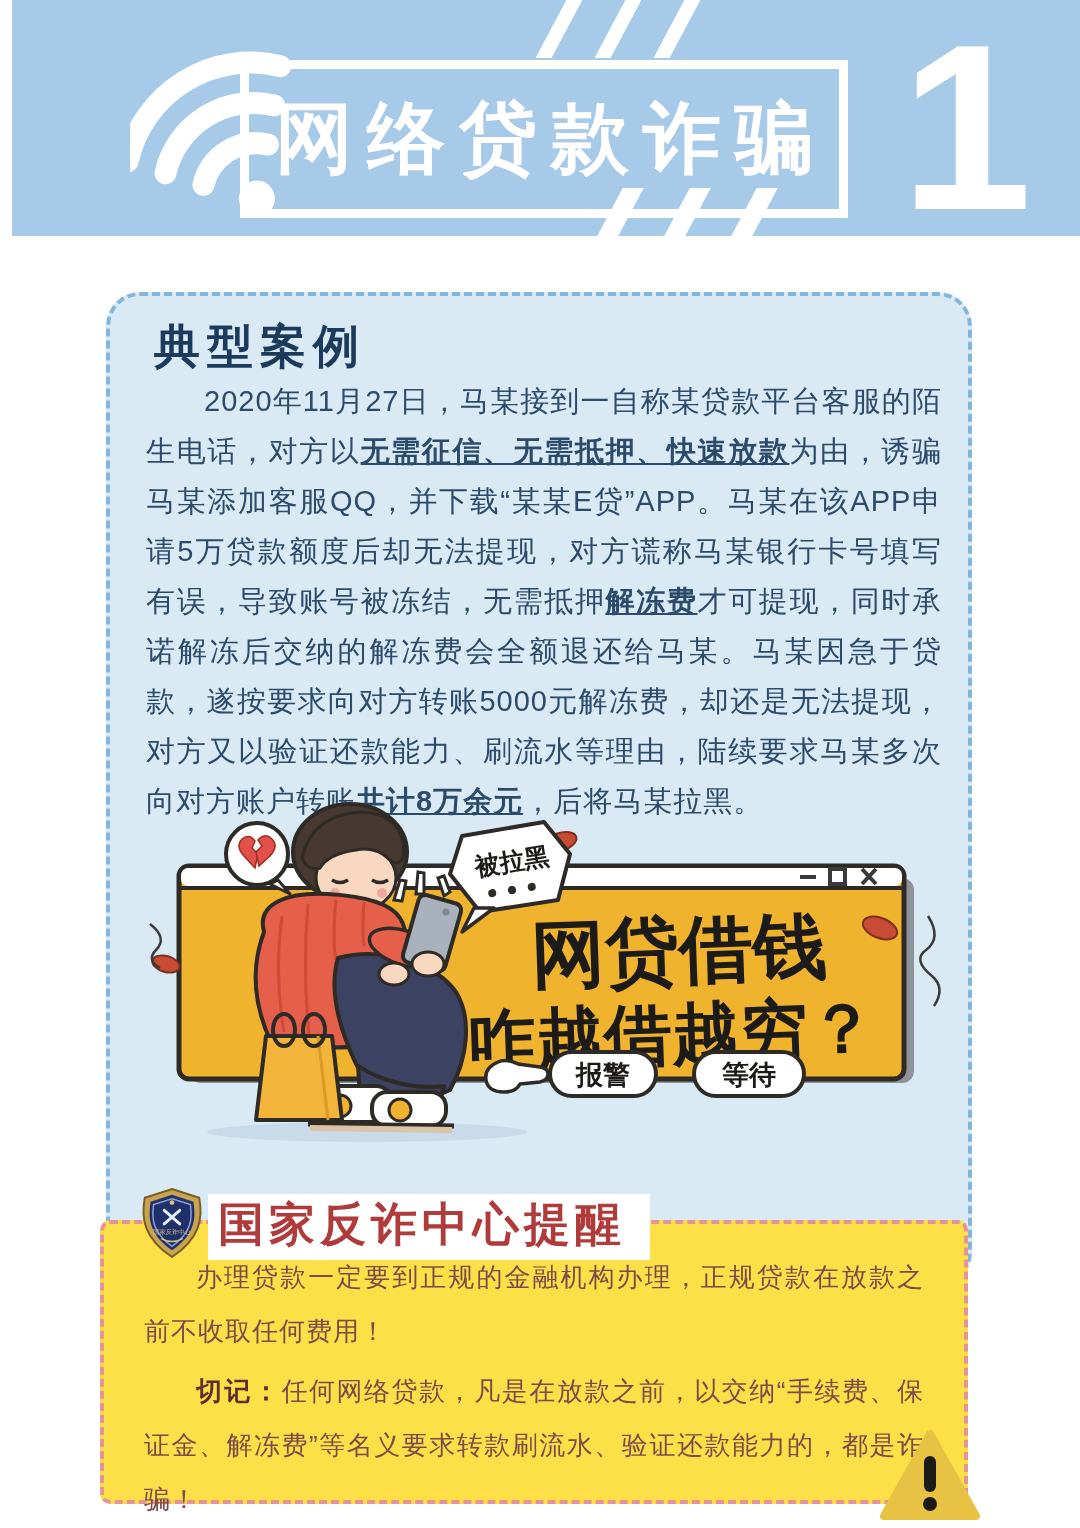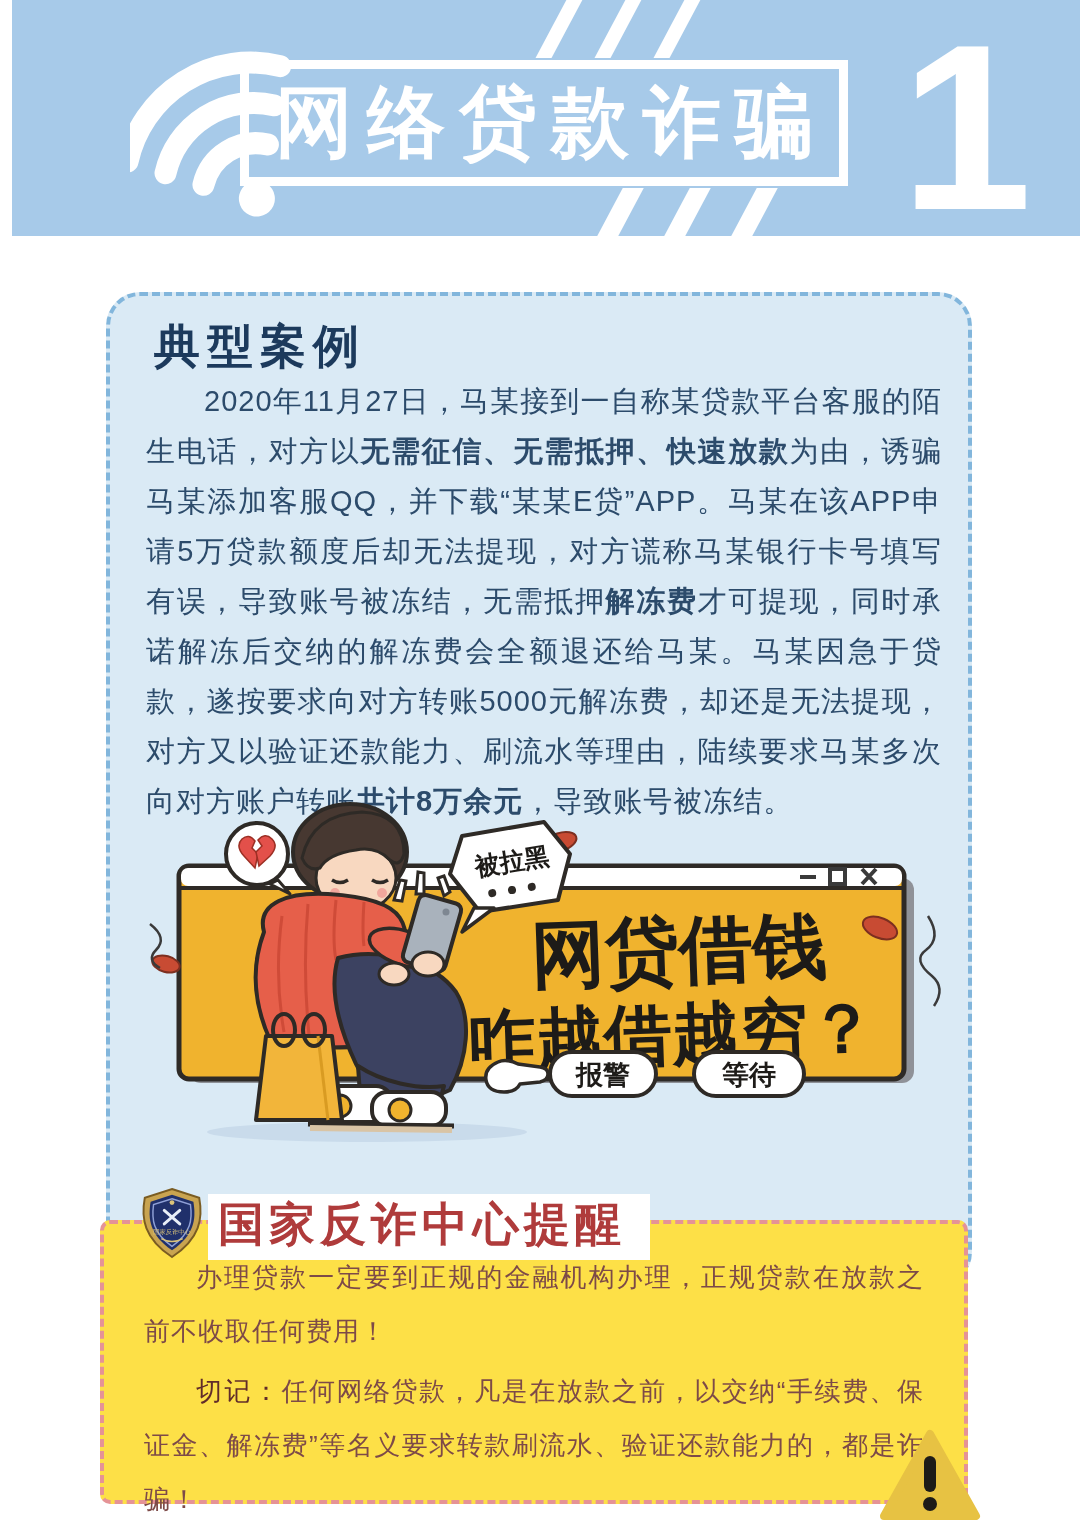--- a/index.html
+++ b/index.html
@@ -3,52 +3,52 @@
 <meta charset="utf-8">
 <style>
   * { margin:0; padding:0; box-sizing:border-box; }
   html,body { background:#ffffff; }
   body { font-family:"Liberation Sans", sans-serif; }
   .page { position:relative; width:1080px; height:1528px; background:#ffffff; overflow:hidden; }
 
   
   .banner { position:absolute; left:12px; top:0; width:1068px; height:236px; background:#A7CAE9; overflow:hidden; }
   .wifi { position:absolute; left:118px; top:30px; width:230px; height:200px; }
-  .title-box { position:absolute; left:228px; top:60px; width:608px; height:126px;
+  .title-box { position:absolute; left:228px; top:60px; width:608px; height:158px;
     border:9px solid #ffffff; display:flex; align-items:center; justify-content:center;text-align:right; }
   .title-box span { color:#ffffff; font-size:78px; font-weight:900; letter-spacing:14px; padding-left:14px; white-space:nowrap; }
   .stripes { position:absolute; display:flex; }
   .stripes i { display:block; background:#ffffff; transform:skewX(-28deg); }
   .stripes-top { left:540px; top:-4px; }
   .stripes-top i { width:16px; height:62px; margin-right:43px; }
   .stripes-bottom { left:598px; top:188px; }
   .stripes-bottom i { width:21px; height:48px; margin-right:46px; }
   .big-number { position:absolute; right:48px; top:18px; font-size:236px; line-height:218px;
     font-weight:800; color:#ffffff; font-family:"Liberation Sans", sans-serif; }
 
   
   .case-panel { position:absolute; left:106px; top:292px; width:866px; height:994px;
     background:#DAEAF5; border:4px dashed #82B6DC; border-radius:34px; }
   .case-heading { position:absolute; left:44px; top:20px; font-size:46px; font-weight:900;
     color:#1C3A5C; letter-spacing:7px; }
   .case-body { position:absolute; left:36px; top:80px; width:796px; font-size:29px; color:#2C4B6B;
     line-height:50px; text-align:justify; text-justify:inter-character; text-indent:2em; letter-spacing:1px; }
-  .case-body b { font-weight:900; }
+  .case-body b { font-weight:900;text-decoration:underline; }
   .illustration { position:absolute; left:22px; top:500px; width:830px; height:358px; }
 
   
   .reminder-panel { position:absolute; left:100px; top:1220px; width:868px; height:284px;
     background:#fde047; border:4px dashed #E59396; border-radius:10px; }
   .badge { position:absolute; left:34px; top:-38px; width:68px; height:74px; }
   .reminder-heading { position:absolute; left:104px; top:-30px; font-size:46px; font-weight:900;
     color:#AF3B3B; letter-spacing:5px; background:#ffffff; padding:0 24px 4px 10px; white-space:nowrap; }
   .reminder-text { margin:26px 40px 0 40px; font-size:26px; color:#7D4A48; line-height:54px;
     text-align:justify; text-justify:inter-character; text-indent:2em; letter-spacing:1px; }
   .reminder-text.second { margin-top:6px; }
-  .reminder-text b { font-weight:400; color:#612C2A; letter-spacing:2px; }
+  .reminder-text b { font-weight:700; color:#612C2A; letter-spacing:2px; }
   .warning { position:absolute; left:774px; top:204px; width:104px; height:94px; }
 </style>
 </head>
 <body>
 
 <div class="page">
 
   <header class="banner">
     <svg class="wifi" viewBox="0 0 110 100">
       <g transform="rotate(-32 62 86)" stroke="#ffffff" fill="none" stroke-linecap="round">
@@ -74,21 +74,21 @@
         <i></i>
         <i></i>
       </div>
 
     <div class="big-number">1</div>
   </header>
 
   <section class="case-panel">
     <h2 class="case-heading">典型案例</h2>
 
-    <p class="case-body"><span>2020年11月27日，马某接到一自称某贷款平台客服的陌生电话，对方以</span><b>无需征信、无需抵押、快速放款</b><span>为由，诱骗马某添加客服QQ，并下载“某某E贷”APP。马某在该APP申请5万贷款额度后却无法提现，对方谎称马某银行卡号填写有误，导致账号被冻结，无需抵押</span><b>解冻费</b><span>才可提现，同时承诺解冻后交纳的解冻费会全额退还给马某。马某因急于贷款，遂按要求向对方转账5000元解冻费，却还是无法提现，对方又以验证还款能力、刷流水等理由，陆续要求马某多次向对方账户转账</span><b>共计8万余元</b><span>，导致账号被冻结。</span></p>
+    <p class="case-body"><span>2020年11月27日，马某接到一自称某贷款平台客服的陌生电话，对方以</span><b>无需征信、无需抵押、快速放款</b><span>为由，诱骗马某添加客服QQ，并下载“某某E贷”APP。马某在该APP申请5万贷款额度后却无法提现，对方谎称马某银行卡号填写有误，导致账号被冻结，无需抵押</span><b>解冻费</b><span>才可提现，同时承诺解冻后交纳的解冻费会全额退还给马某。马某因急于贷款，遂按要求向对方转账5000元解冻费，却还是无法提现，对方又以验证还款能力、刷流水等理由，陆续要求马某多次向对方账户转账</span><b>共计8万余元</b><span>，后将马某拉黑。</span></p>
 
     <svg class="illustration" viewBox="0 0 830 358">
 
       <ellipse cx="235" cy="336" rx="160" ry="10" fill="#c9dbeb"></ellipse>
 
       <rect x="57" y="82" width="725" height="205" rx="12" fill="#8f9298"></rect>
 
       <g>
         <rect x="47" y="70" width="725" height="213" rx="10" fill="#F0B32E" stroke="#2e2a26" stroke-width="5"></rect>
         <path d="M47,92 L772,92" stroke="#2e2a26" stroke-width="4"></path>

